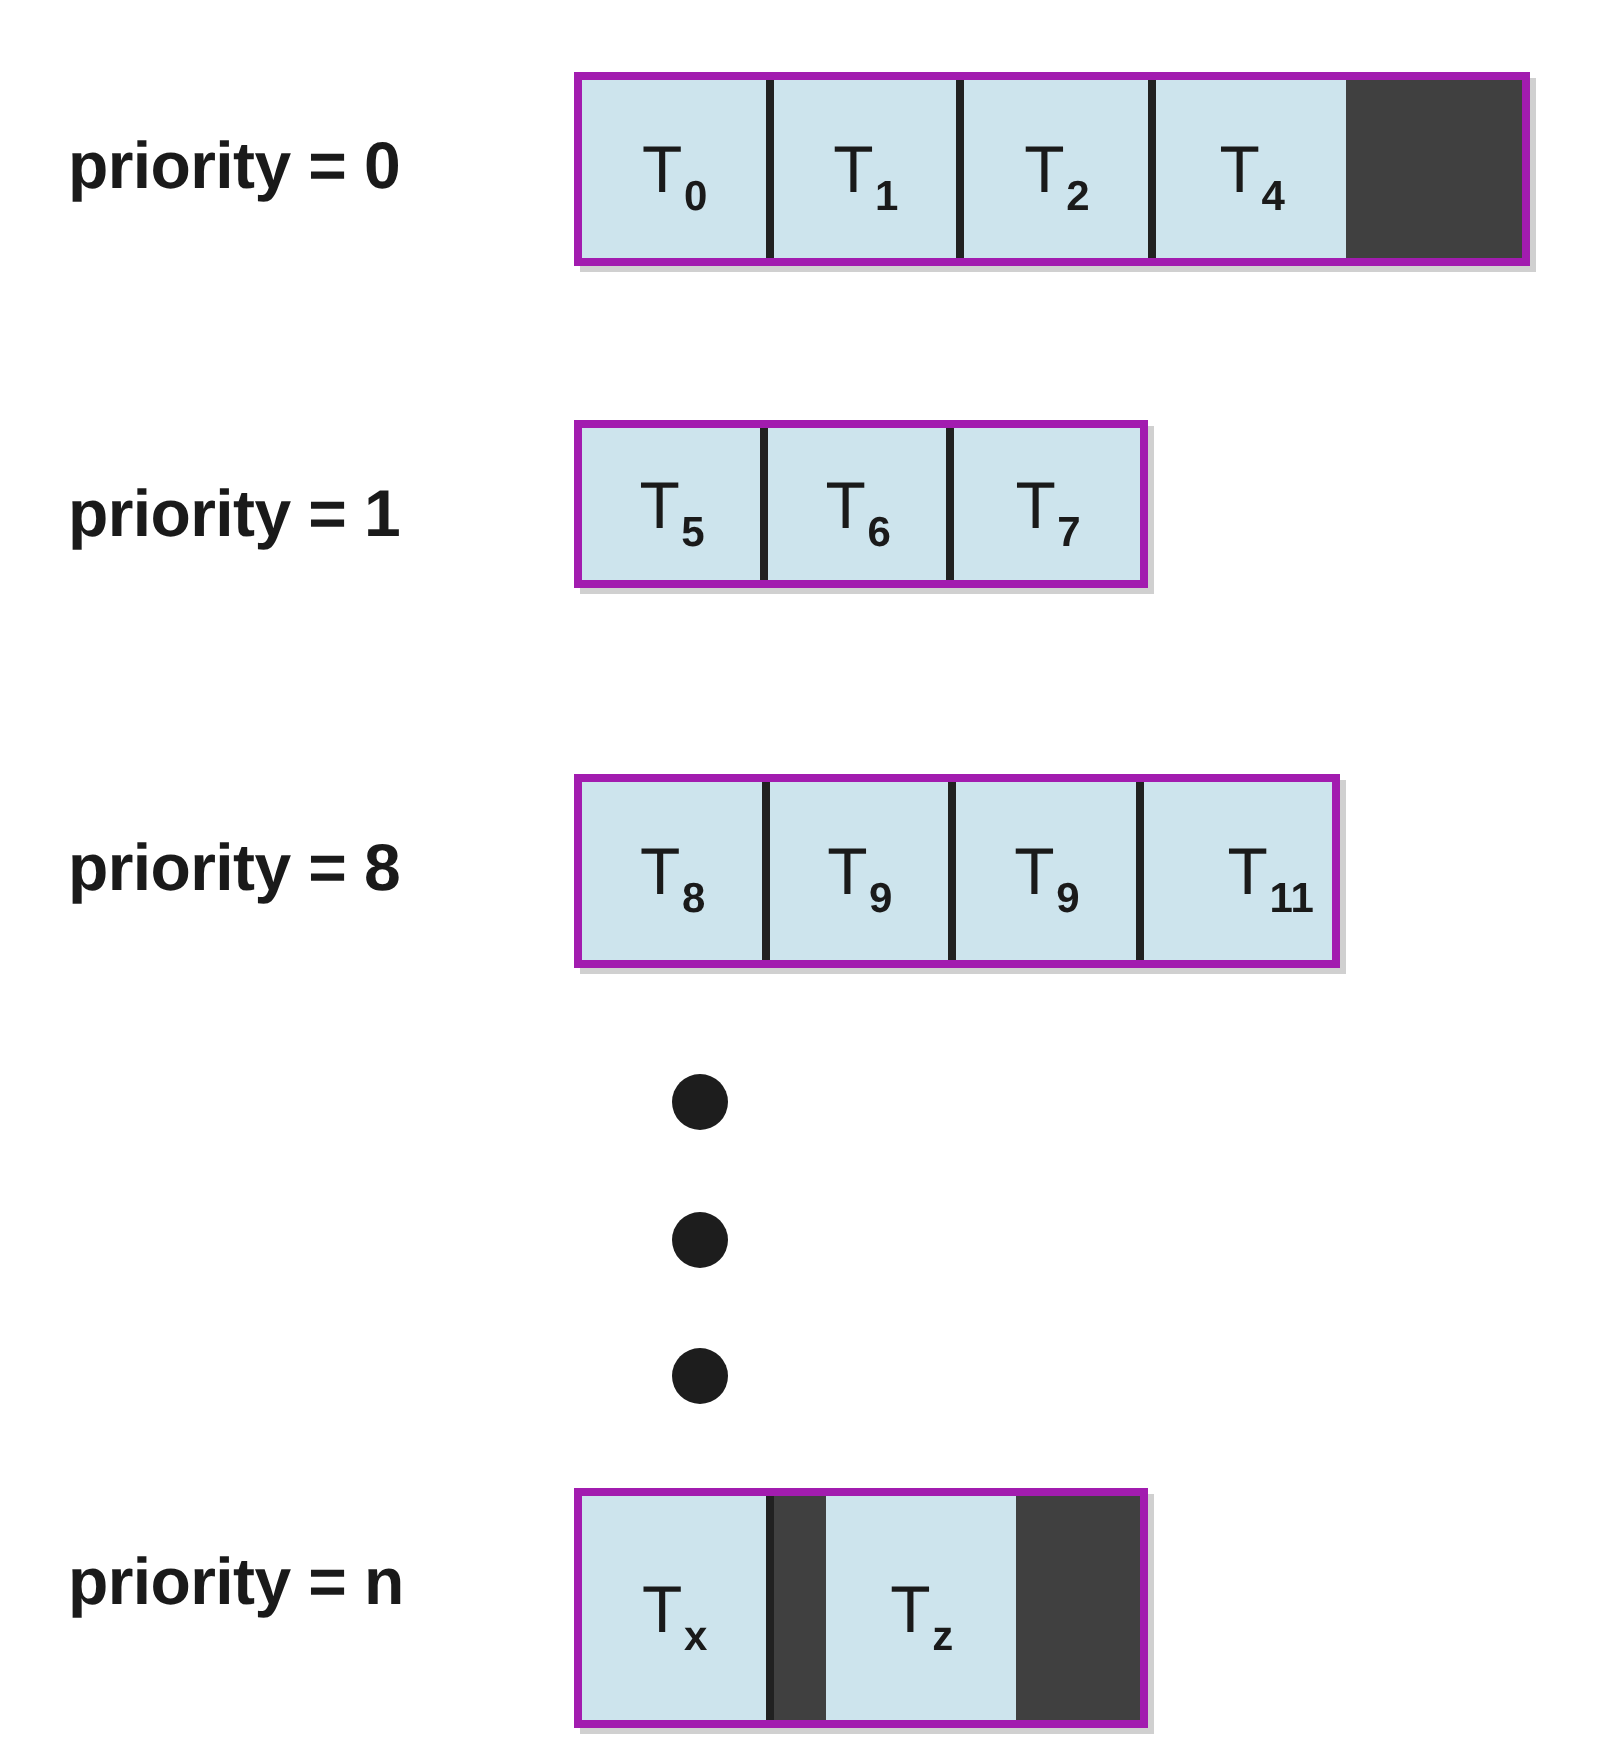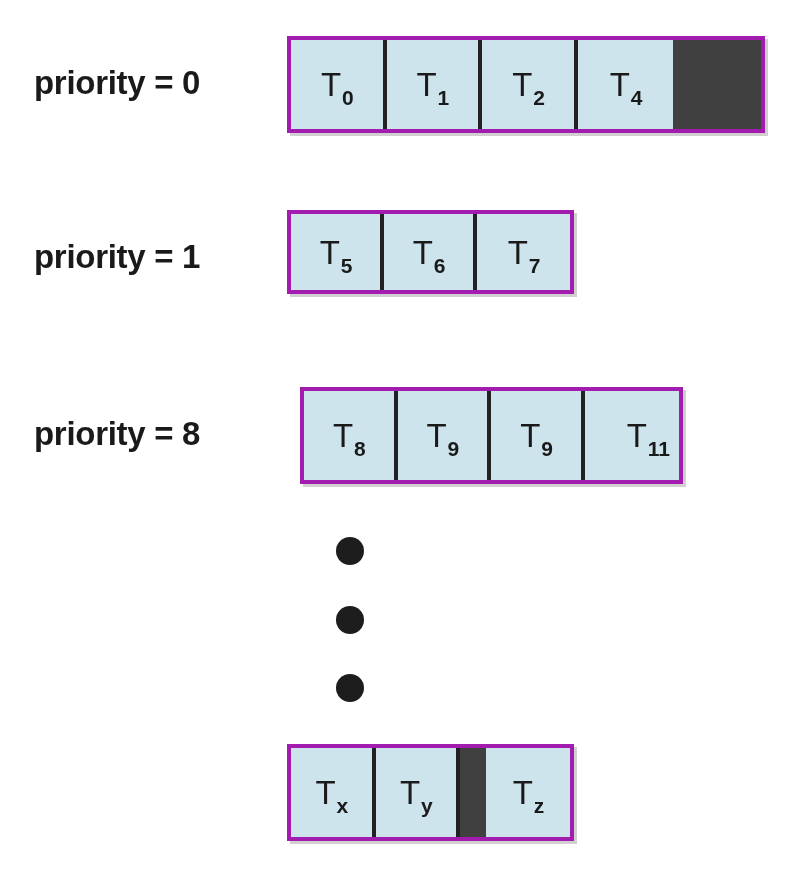--- a/index.html
+++ b/index.html
@@ -112,44 +112,42 @@
     </div>
     <div class="task-cell" style="width:95.6px;">
       <span class="task-label"><span>T</span><span class="sub">6</span></span>
     </div>
     <div class="task-cell" style="width:95.6px;">
       <span class="task-label"><span>T</span><span class="sub">7</span></span>
     </div>
   </div>
 
   <div class="row-label" style="top:415px;">priority = 8</div>
-  <div class="queue-boxes" style="left:287px; top:387px; width:383px; height:97px;margin-left:13px;">
+  <div class="queue-boxes" style="left:287px; top:387px; width:383px; height:97px;">
     <div class="task-cell" style="width:95.6px;">
       <span class="task-label"><span>T</span><span class="sub">8</span></span>
     </div>
     <div class="task-cell" style="width:95.6px;">
       <span class="task-label"><span>T</span><span class="sub">9</span></span>
     </div>
     <div class="task-cell" style="width:95.6px;">
       <span class="task-label"><span>T</span><span class="sub">9</span></span>
     </div>
     <div class="task-cell" style="width:95.6px;padding-left:32px;">
       <span class="task-label"><span>T</span><span class="sub">11</span></span>
     </div>
   </div>
 
   <div class="ellipsis-dot" style="left:336px; top:537px;"></div>
   <div class="ellipsis-dot" style="left:336px; top:606px;"></div>
   <div class="ellipsis-dot" style="left:336px; top:674px;"></div>
 
-  <div class="queue-boxes" style="left:287px; top:744px; width:287px; height:97px;">
+  <div class="row-label" style="top:772px;">priority = n</div>
+  <div class="queue-boxes" style="left:287px; top:744px; width:287px; height:120px;">
     <div class="task-cell" style="width:95.6px;">
       <span class="task-label"><span>T</span><span class="sub">x</span></span>
-    </div>
-    <div class="task-cell" style="width:95.6px;">
-      <span class="task-label"><span>T</span><span class="sub">y</span></span>
     </div>
     <div class="task-cell" style="width:95.6px;margin-left:26px;">
       <span class="task-label"><span>T</span><span class="sub">z</span></span>
     </div>
   </div>
 
 </div>
 
 </body></html>

